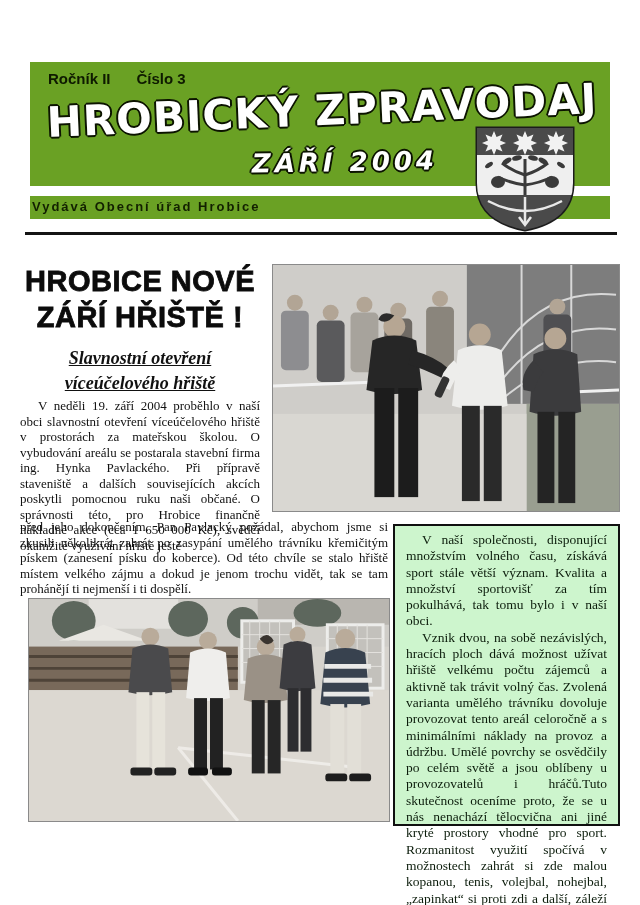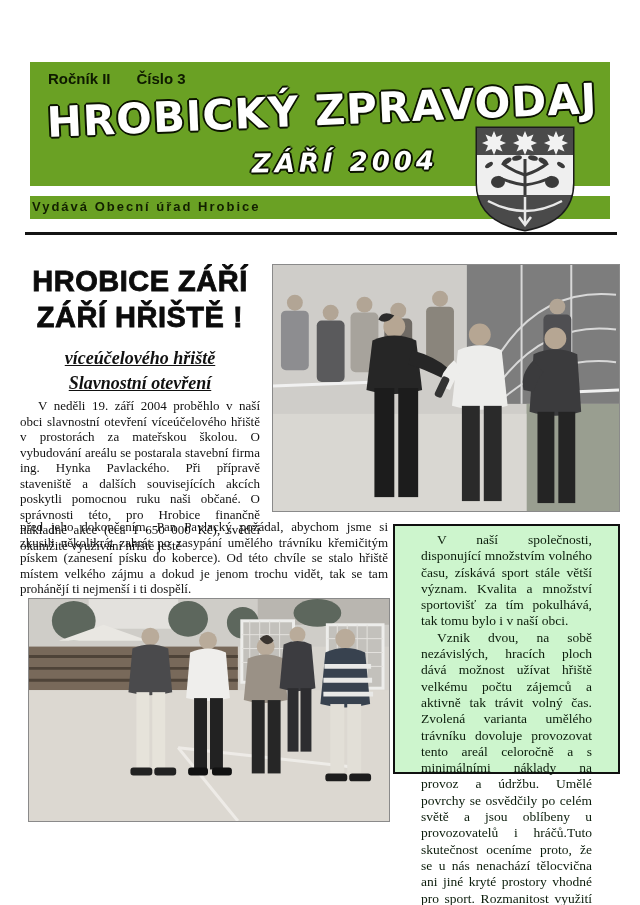--- a/index.html
+++ b/index.html
@@ -56,22 +56,22 @@
   .body-wide{
     position:absolute;left:20px;top:519px;width:368px;
     font-size:13px;line-height:15.5px;text-align:justify;
   }
   .photo{position:absolute;border:1px solid #8a8a8a;box-sizing:border-box;background:#c4c4c4;}
   .photo-top{left:272px;top:264px;width:348px;height:248px;}
   .photo-bottom{left:28px;top:598px;width:362px;height:224px;}
   .photo svg{display:block;width:100%;height:100%;}
 
   .green-box{
-    position:absolute;left:393px;top:524px;width:227px;height:250px;box-sizing:border-box;
-    background:#cdf5cd;border:2px solid #101010;padding:6px 26px;
+    position:absolute;left:393px;top:524px;width:227px;height:302px;box-sizing:border-box;
+    background:#cdf5cd;border:2px solid #101010;padding:6px 11px;
     font-size:13.5px;line-height:16.3px;text-align:justify;color:#0b1c0b;
   }
   .green-box p{margin:0;text-indent:16px;}
 </style>
 </head>
 <body>
 
 <div class="page">
 
   <div class="band-main"></div>
@@ -127,27 +127,27 @@
           <line x1="51" y1="72" x2="51" y2="98"></line>
           <path d="M45 92 L51 100 L57 92" stroke-linejoin="miter"></path>
         </g>
       </g>
     </svg>
   </div>
 
   <div class="header-rule"></div>
 
   <div class="headline">
-    <div>HROBICE ZÁŘÍ</div>
+    <div>HROBICE NOVÉ</div>
     <div>ZÁŘÍ HŘIŠTĚ !</div>
   </div>
 
   <div class="subhead">
+    <div>Slavnostní otevření</div>
     <div>víceúčelového  hřiště</div>
-    <div>Slavnostní otevření</div>
   </div>
 
   <div class="body-narrow">V neděli 19. září 2004 proběhlo v naší obci slavnostní otevření víceúčelového hřiště v prostorách za mateřskou školou. O vybudování areálu se postarala stavební firma ing. Hynka Pavlackého. Při přípravě staveniště a dalších souvisejících akcích poskytli pomocnou ruku naši občané. O správnosti této, pro Hrobice finančně nákladné akce (cca 1 650 000 Kč), svědčí okamžité využívání hřiště ještě</div>
   <div class="body-wide">před jeho dokončením. Pan Pavlacký požádal, abychom jsme si zkusili několikrát zahrát po zasypání umělého trávníku křemičitým pískem (zanesení písku do koberce). Od této chvíle se stalo hřiště místem velkého zájmu a dokud je jenom trochu vidět, tak se tam prohánějí ti nejmenší i ti dospělí.</div>
 
   <div class="photo photo-top">
     <svg viewBox="0 0 348 248" xmlns="http://www.w3.org/2000/svg" preserveAspectRatio="none">
       <rect width="348" height="248" fill="#c7c5c1"></rect>
 
       <rect x="0" y="0" width="348" height="150" fill="#cfcdc9"></rect>

